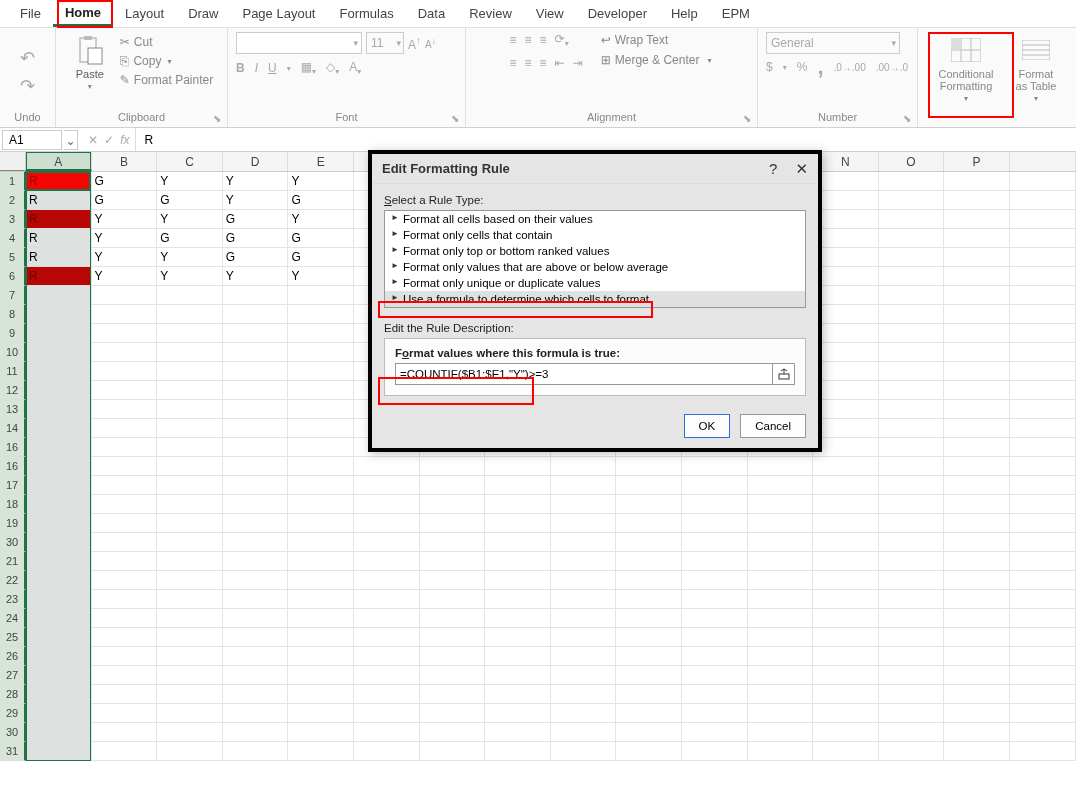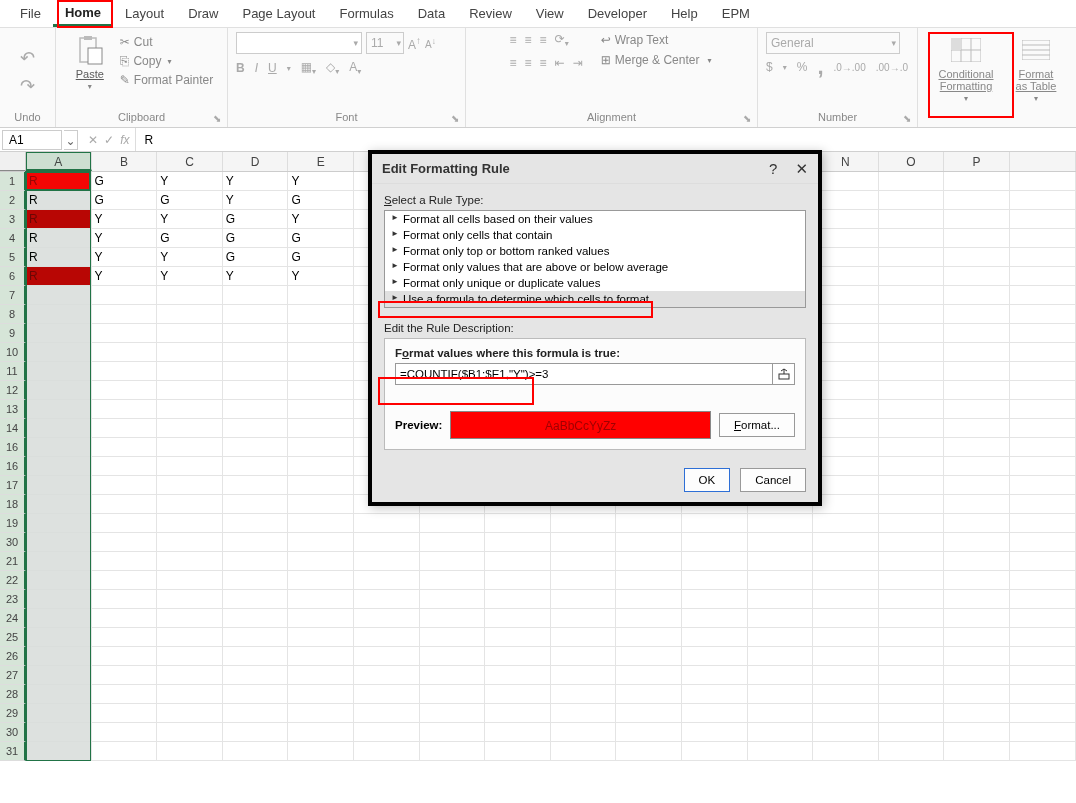--- a/index.html
+++ b/index.html
@@ -14,21 +14,21 @@
 .ribbon-body { height: 100px; background: #fafafa; border-bottom: 1px solid #d0d0d0; display: flex; }
 .ribbon-group { border-right: 1px solid #e0e0e0; padding: 4px 8px 2px 8px; display: flex; flex-direction: column; justify-content: space-between; align-items: center; position: relative; }
 .ribbon-group-label { font-size: 11px; color: #888; text-align: center; padding-bottom: 2px; }
 .ribbon-group-content { display: flex; align-items: flex-start; gap: 6px; flex: 1; }
 .ribbon-group-launcher { position: absolute; bottom: 2px; right: 2px; width: 12px; height: 12px; color: #aaa; font-size: 10px; }
 
 .rb-btn { display: flex; flex-direction: column; align-items: center; gap: 2px; padding: 2px 4px; cursor: pointer; color: #888; }
 .rb-btn.big { min-width: 44px; }
 .rb-btn .icon { width: 24px; height: 24px; display: flex; align-items: center; justify-content: center; }
 .rb-btn .icon.big { width: 32px; height: 32px; }
-.rb-btn-label { font-size: 11px; color: #888; text-decoration: underline; }
+.rb-btn-label { font-size: 11px; color: #888; }
 .rb-btn-label.dark { color: #5a5a5a; }
 .rb-small { display: flex; align-items: center; gap: 4px; font-size: 12px; color: #888; padding: 1px 2px; cursor: pointer; }
 .rb-col { display: flex; flex-direction: column; gap: 0px; }
 .rb-row { display: flex; gap: 4px; align-items: center; }
 
 
 .formula-bar { height: 24px; display: flex; align-items: center; border-bottom: 1px solid #d0d0d0; }
 .name-box { width: 60px; border: 1px solid #ccc; height: 20px; margin: 2px; display: flex; align-items: center; padding-left: 6px; font-size: 12px; }
 .name-box-dd { width: 14px; text-align: center; color: #666; border: 1px solid #ccc; border-left: none; height: 20px; line-height: 20px; margin-right: 4px; }
 .fb-icons { display: flex; align-items: center; gap: 6px; padding: 0 6px; color: #aaa; border-right: 1px solid #ddd; height: 100%; }
@@ -918,25 +918,20 @@
       <div class="d-label" style="font-weight:bold"><span id="flbl">F<u>o</u>rmat values where this formula is true:</span></div>
       <div class="formula-input-wrap">
         <input class="formula-in" value="=COUNTIF($B1:$E1,&quot;Y&quot;)&gt;=3" style="">
         <div class="formula-picker">
           <svg width="12" height="12" viewBox="0 0 12 12">
               <rect x="1" y="6" width="10" height="5" fill="none" stroke="#333"></rect>
               <path d="M6 1 L6 6 M3 3 L6 1 L9 3" fill="none" stroke="#333"></path>
             </svg>
         </div>
       </div>
-      <div class="preview-row">
-        <span class="preview-label">Preview:</span>
-        <div class="preview-box">AaBbCcYyZz</div>
-        <button class="format-btn"><span style="text-decoration:underline">F</span><span id="fmtrest">ormat...</span></button>
-      </div>
     </div>
   </div>
   <div class="dlg-footer">
     <button class="dlg-btn primary">OK</button>
     <button class="dlg-btn">Cancel</button>
   </div>
 </div>
 
 <div class="hl-box" style="left:57px;top:0px;width:56px;height:28px"></div>
 <div class="hl-box" style="left:928px;top:32px;width:86px;height:86px"></div>

